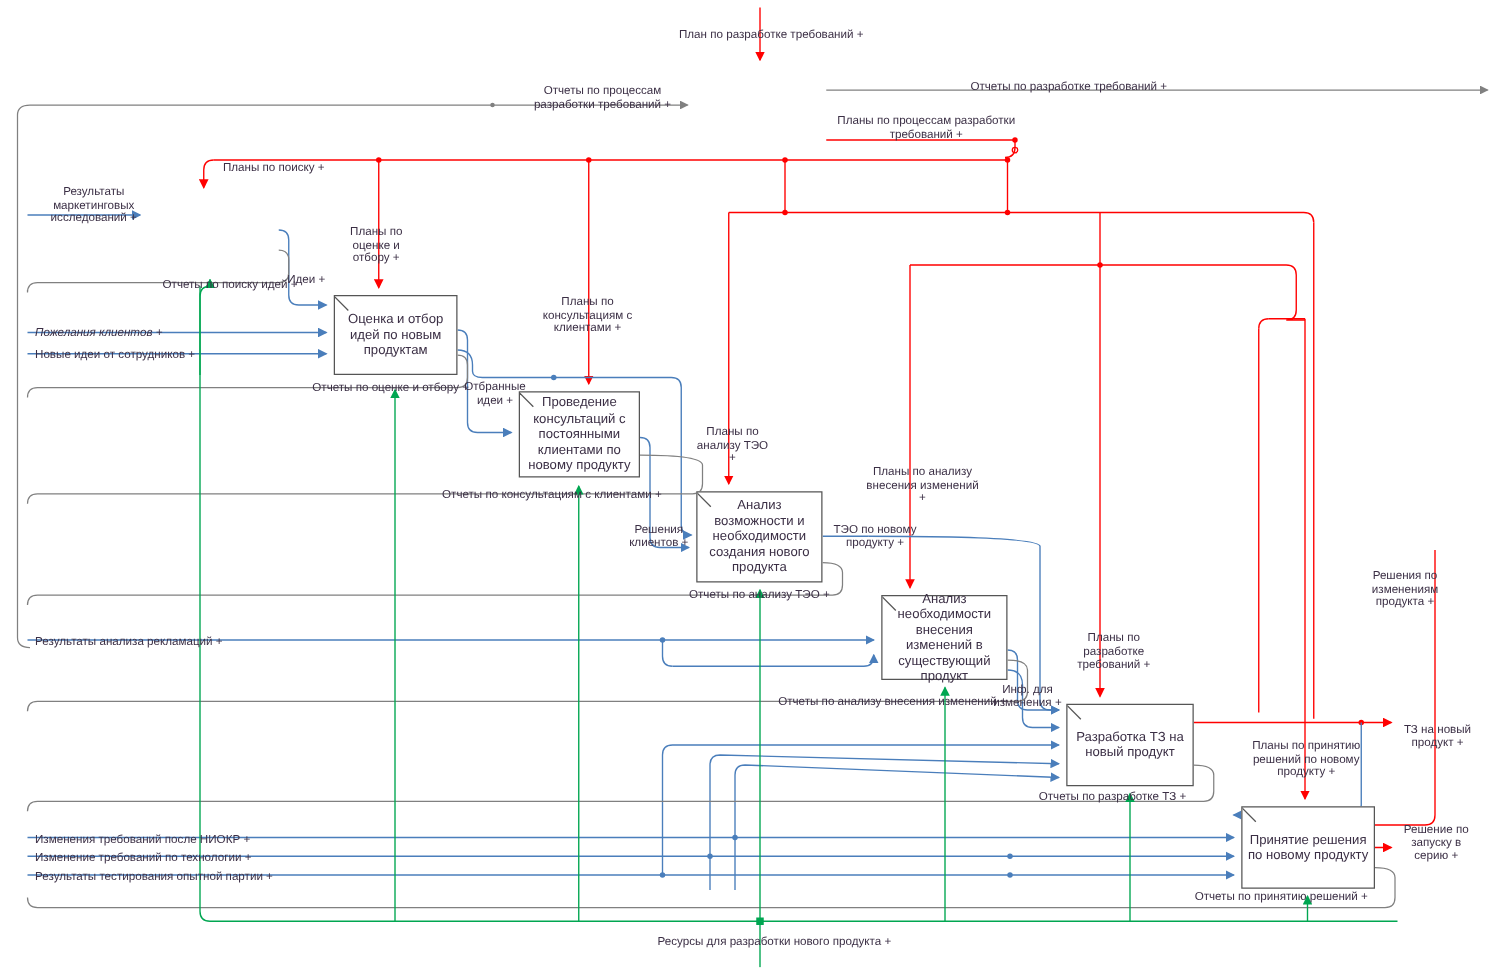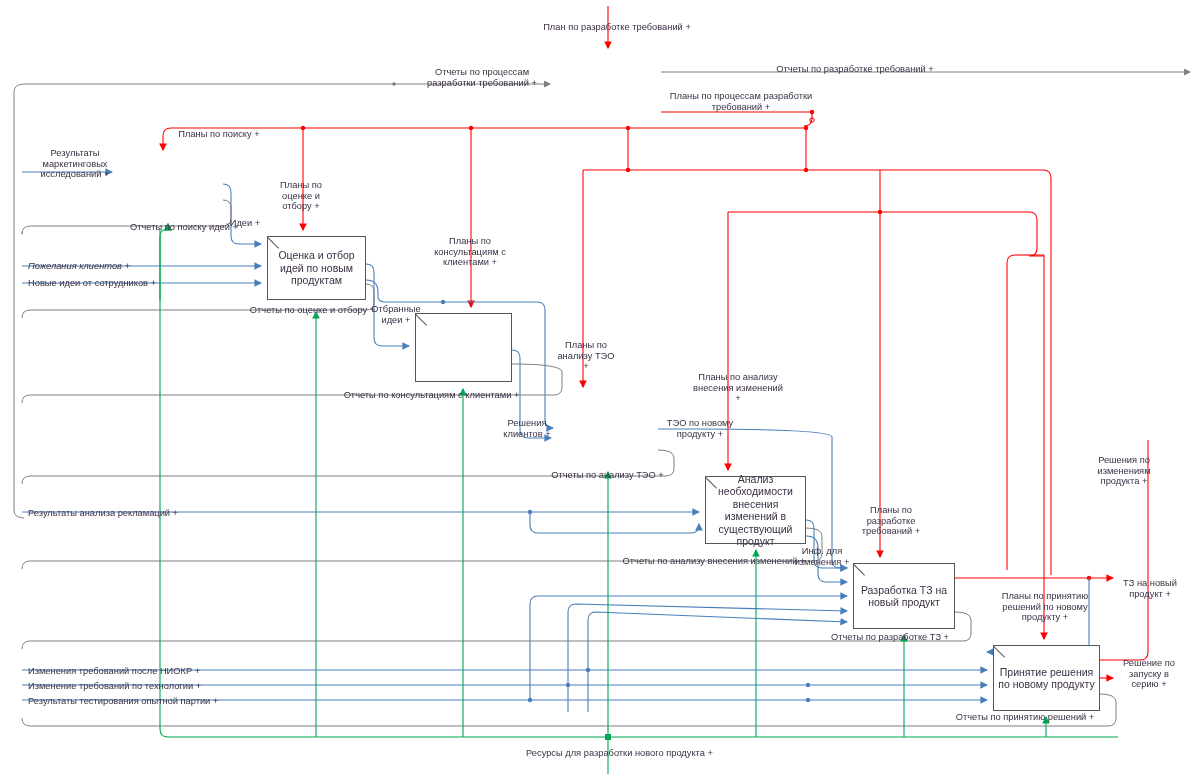--- a/index.html
+++ b/index.html
@@ -195,20 +195,25 @@
       <path class="g" d="M160,300 L160,229"></path>
     </g>
   </svg>
 
   <div class="act-box" style="left:267px;top:236px;width:99px;height:64px;">
     <span class="corner"></span>
     <span>Оценка и отбор идей по новым продуктам</span>
   </div>
   <div class="act-box" style="left:415px;top:313px;width:97px;height:69px;">
     <span class="corner"></span>
+    <span>Проведение консультаций с постоянными клиентами по новому продукту</span>
+  </div>
+  <div class="act-box" style="left:557px;top:393px;width:101px;height:73px;">
+    <span class="corner"></span>
+    <span>Анализ возможности и необходимости создания нового продукта</span>
   </div>
   <div class="act-box" style="left:705px;top:476px;width:101px;height:68px;">
     <span class="corner"></span>
     <span>Анализ необходимости внесения изменений в существующий продукт</span>
   </div>
   <div class="act-box" style="left:853px;top:563px;width:102px;height:66px;">
     <span class="corner"></span>
     <span>Разработка ТЗ на новый продукт</span>
   </div>
   <div class="act-box" style="left:993px;top:645px;width:107px;height:66px;">
@@ -226,21 +231,21 @@
       <div class="lbl ml c" style="left: 268px; top: 180px; width: 66px;">Планы по оценке и отбору +</div>
       <div class="lbl ml c" style="left: 122px; top: 222px; width: 124px;">Отчеты по поиску идей +</div>
       <div class="lbl ml c" style="left: 212px; top: 218px; width: 42px; margin-left: 12px;">Идеи +</div>
       <div class="lbl ml c" style="left: 420px; top: 236px; width: 100px;">Планы по консультациям с клиентами +</div>
       <div class="lbl ml l" style="left: 28px; top: 261px; width: 120px; font-style: italic;">Пожелания клиентов +</div>
       <div class="lbl ml l" style="left: 28px; top: 278px; width: 145px;">Новые идеи от сотрудников +</div>
       <div class="lbl ml c" style="left: 240px; top: 305px; width: 145px;">Отчеты по оценке и отбору +</div>
       <div class="lbl ml c" style="left: 369px; top: 304px; width: 54px;">Отбранные идеи +</div>
       <div class="lbl ml c" style="left: 556px; top: 340px; width: 60px;">Планы по анализу ТЭО +</div>
       <div class="lbl ml c" style="left: 692px; top: 372px; width: 92px;">Планы по анализу внесения изменений +</div>
-      <div class="lbl ml c" style="left: 324px; top: 390px; width: 215px;">Отчеты по консультациям с клиентами +</div>
+      <div class="lbl ml c" style="left: 334px; top: 390px; width: 215px;">Отчеты по консультациям с клиентами +</div>
       <div class="lbl ml c" style="left: 498px; top: 418px; width: 58px;">Решения клиентов +</div>
       <div class="lbl ml c" style="left: 663px; top: 418px; width: 74px;">ТЭО по новому продукту +</div>
       <div class="lbl ml c" style="left: 1082px; top: 455px; width: 84px;">Решения по изменениям продукта +</div>
       <div class="lbl ml c" style="left: 545px; top: 470px; width: 125px;">Отчеты по анализу ТЭО +</div>
       <div class="lbl ml l" style="left: 28px; top: 508px; width: 170px;">Результаты анализа рекламаций +</div>
       <div class="lbl ml c" style="left: 855px; top: 505px; width: 72px;">Планы по разработке требований +</div>
       <div class="lbl ml c" style="left: 604px; top: 556px; width: 220px;">Отчеты по анализу внесения изменений +</div>
       <div class="lbl ml c" style="left: 791px; top: 546px; width: 62px;">Инф. для изменения +</div>
       <div class="lbl ml c" style="left: 1120px; top: 578px; width: 60px;">ТЗ на новый продукт +</div>
       <div class="lbl ml c" style="left: 990px; top: 591px; width: 110px;">Планы по принятию решений по новому продукту +</div>

